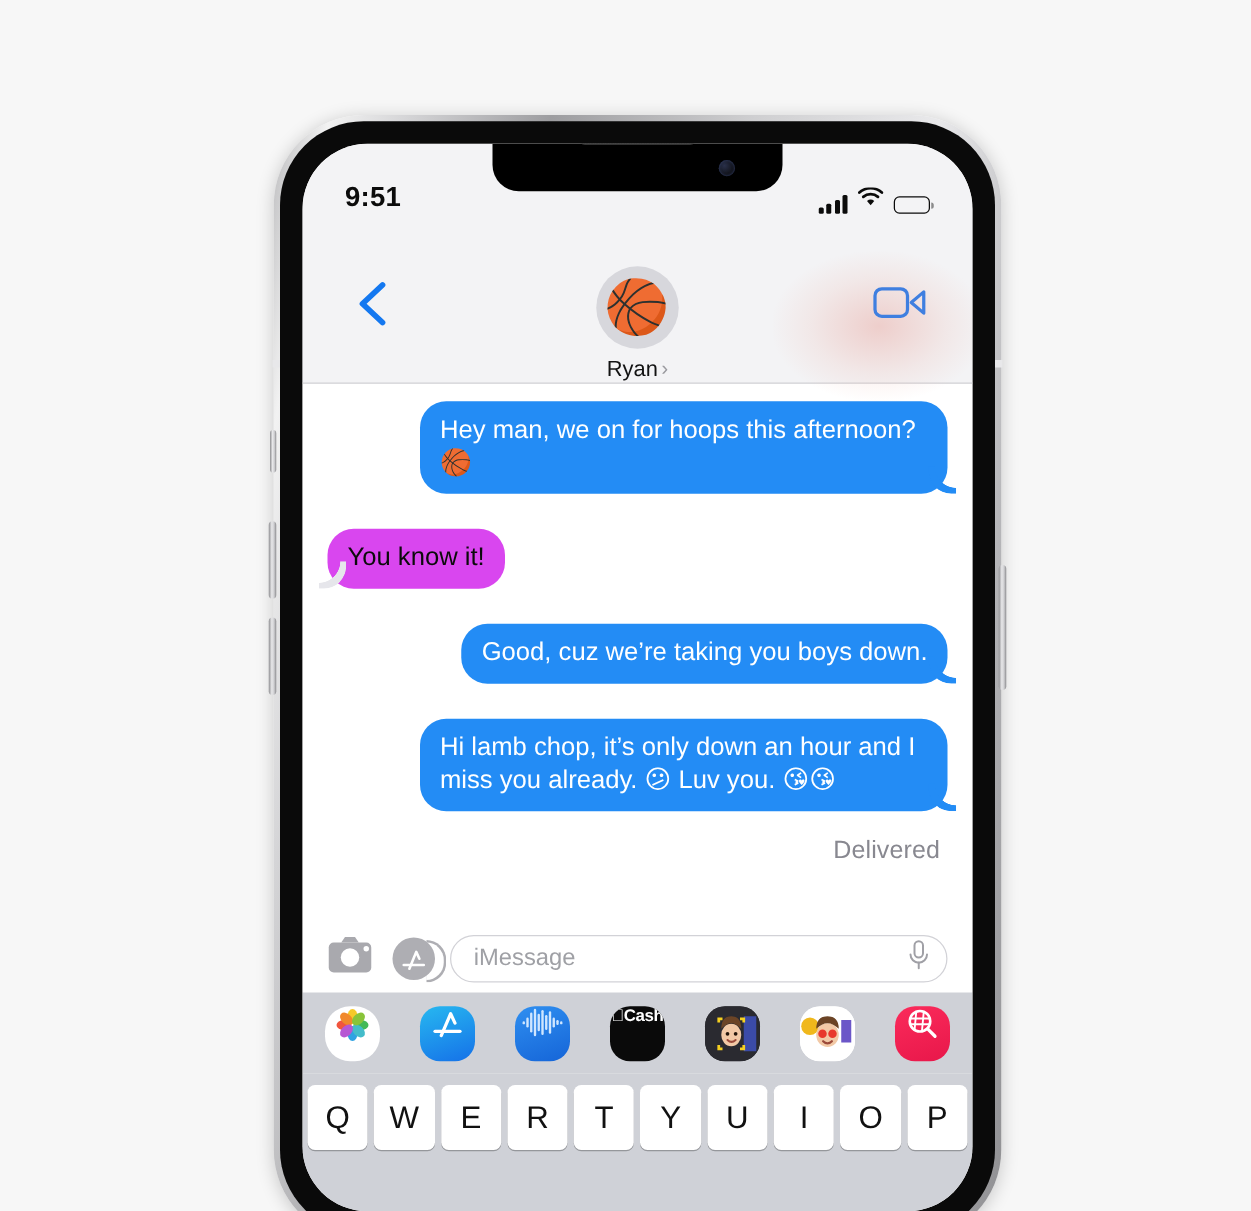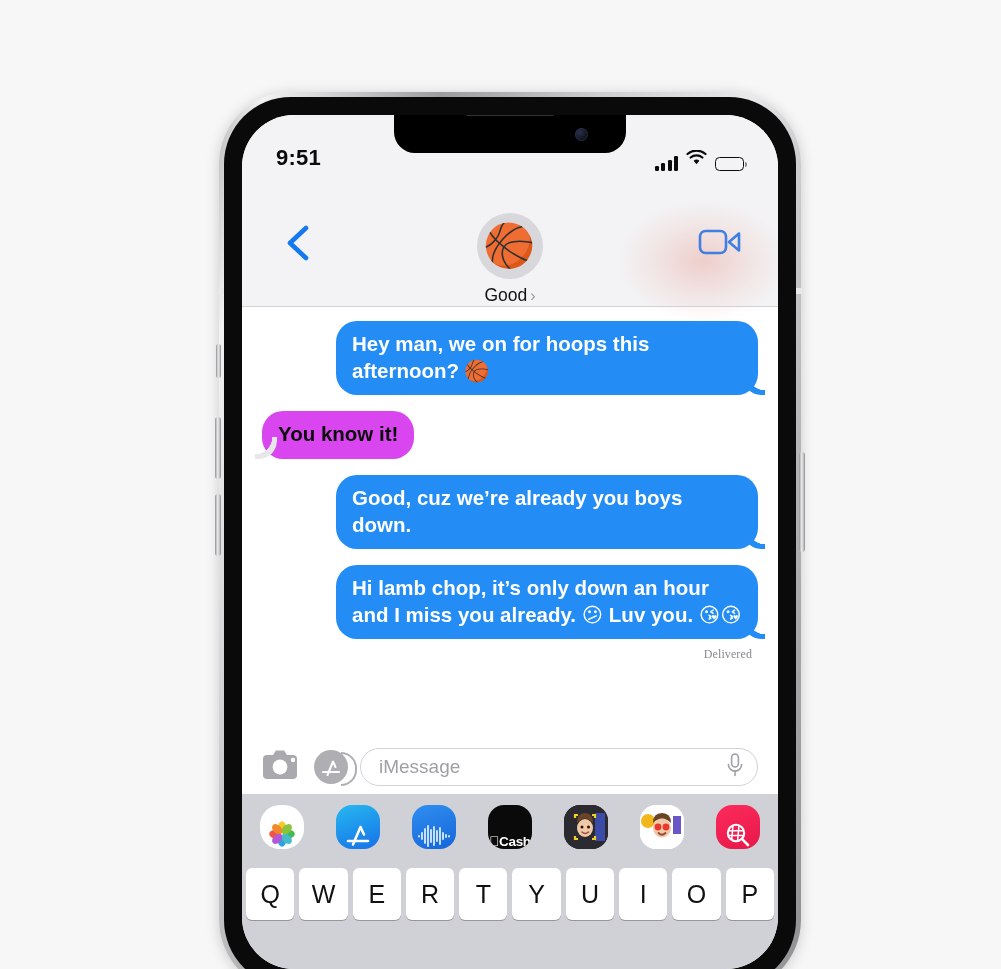--- a/index.html
+++ b/index.html
@@ -104,21 +104,21 @@
   #contact-name{font-size:17.5px;color:#121212;}
   #contact-chevron{color:#9a9a9f;font-size:16px;line-height:1;}
   #facetime-btn{position:absolute;right:36px;top:112px;cursor:pointer;}
 
   
   #messages{
     position:absolute;top:192px;left:0;right:0;bottom:230px;
     background:#fff;padding:14px 20px 0 20px;box-sizing:border-box;
     overflow:hidden;
   }
-  .msg-row{display:flex;margin-bottom:16px;font-weight:bold;}
+  .msg-row{display:flex;margin-bottom:28px;}
   .msg-row.out{justify-content:flex-end;}
   .msg-row.in{justify-content:flex-start;}
   .bubble{
     position:relative;max-width:390px;
     padding:10px 16px 11px 16px;border-radius:21px;
     font-size:20.5px;line-height:1.3;word-wrap:break-word;
   }
   .bubble.out{background:#238cf5;color:#fff;border-bottom-right-radius:21px;}
   .bubble.in{background:#d946ef;color:#0b0b0b;}
   .bubble.out::after{
@@ -129,22 +129,22 @@
     border-bottom-left-radius:18px;
   }
   .bubble.in::after{
     content:"";position:absolute;left:-7px;bottom:0;width:22px;height:22px;
     background:#e6e6eb;
     -webkit-mask:radial-gradient(circle at 0 0,transparent 0 17px,#000 17.5px);
             mask:radial-gradient(circle at 0 0,transparent 0 17px,#000 17.5px);
     border-bottom-right-radius:18px;
   }
   #delivered{
-    text-align:right;font-size:12px;color:#888890;
-    margin:-8px 6px 0 0;letter-spacing:.1px;font-family:Liberation Serif, serif;
+    text-align:right;font-size:20px;color:#888890;
+    margin:-8px 6px 0 0;letter-spacing:.1px;
   }
 
   
   #input-bar{
     position:absolute;left:0;right:0;bottom:175px;height:55px;
     background:#fff;display:flex;align-items:center;gap:12px;
     padding:0 20px;box-sizing:border-box;
   }
   .round-gray-btn{
     width:34px;height:34px;border-radius:50%;background:#aeaeb3;
@@ -165,21 +165,21 @@
   #imessage-placeholder{color:#9fa0a5;font-size:19px;}
 
   
   #app-drawer{
     position:absolute;left:0;right:0;bottom:110px;height:65px;
     background:#cfd1d7;display:flex;align-items:center;
     padding:0 18px;gap:0;justify-content:space-between;box-sizing:border-box;
   }
   .app-icon{
     width:44px;height:44px;border-radius:13px;flex:0 0 auto;cursor:pointer;
-    display:flex;align-items:flex-end;justify-content:center;
+    display:flex;align-items:flex-start;justify-content:center;
     font-size:20px;overflow:hidden;position:relative;
   }
 
   
   #keyboard{
     position:absolute;left:0;right:0;bottom:0;height:110px;
     background:#cfd1d7;padding:9px 4px 0 4px;box-sizing:border-box;
   }
   #kb-row-1{display:flex;justify-content:space-between;gap:5px;}
   .key{
@@ -216,21 +216,21 @@
           <svg width="34" height="40" viewBox="0 0 34 40" fill="none">
             <path d="M26 5 L10 20 L26 35" stroke="#1478f0" stroke-width="4.6" stroke-linecap="round" stroke-linejoin="round"></path>
           </svg>
         </div>
 
         <div id="contact-block">
           <div id="avatar">
             <span>🏀</span>
           </div>
           <div id="contact-name-row">
-            <span id="contact-name">Good</span>
+            <span id="contact-name">Ryan</span>
             <span id="contact-chevron">›</span>
           </div>
         </div>
 
         <div id="facetime-btn">
           <svg width="44" height="30" viewBox="0 0 44 30" fill="none">
             <rect x="2" y="4" width="26" height="22" rx="5.5" stroke="#3f7fe0" stroke-width="2.6"></rect>
             <path d="M31 15 L41 6.5 V23.5 Z" stroke="#3f7fe0" stroke-width="2.6" stroke-linejoin="round" fill="none"></path>
           </svg>
         </div>
@@ -262,21 +262,21 @@
 
         <div class="msg-row out">
           <div class="bubble out">Hey man, we on for hoops this afternoon? 🏀</div>
         </div>
 
         <div class="msg-row in">
           <div class="bubble in">You know it!</div>
         </div>
 
         <div class="msg-row out">
-          <div class="bubble out">Good, cuz we’re already you boys down.</div>
+          <div class="bubble out">Good, cuz we’re taking you boys down.</div>
         </div>
 
 
         <div class="msg-row out">
           <div class="bubble out">Hi lamb chop, it’s only down an hour and I miss you already. 😕 Luv you. 😘😘</div>
         </div>
 
         <div id="delivered">Delivered</div>
       </div>
 

